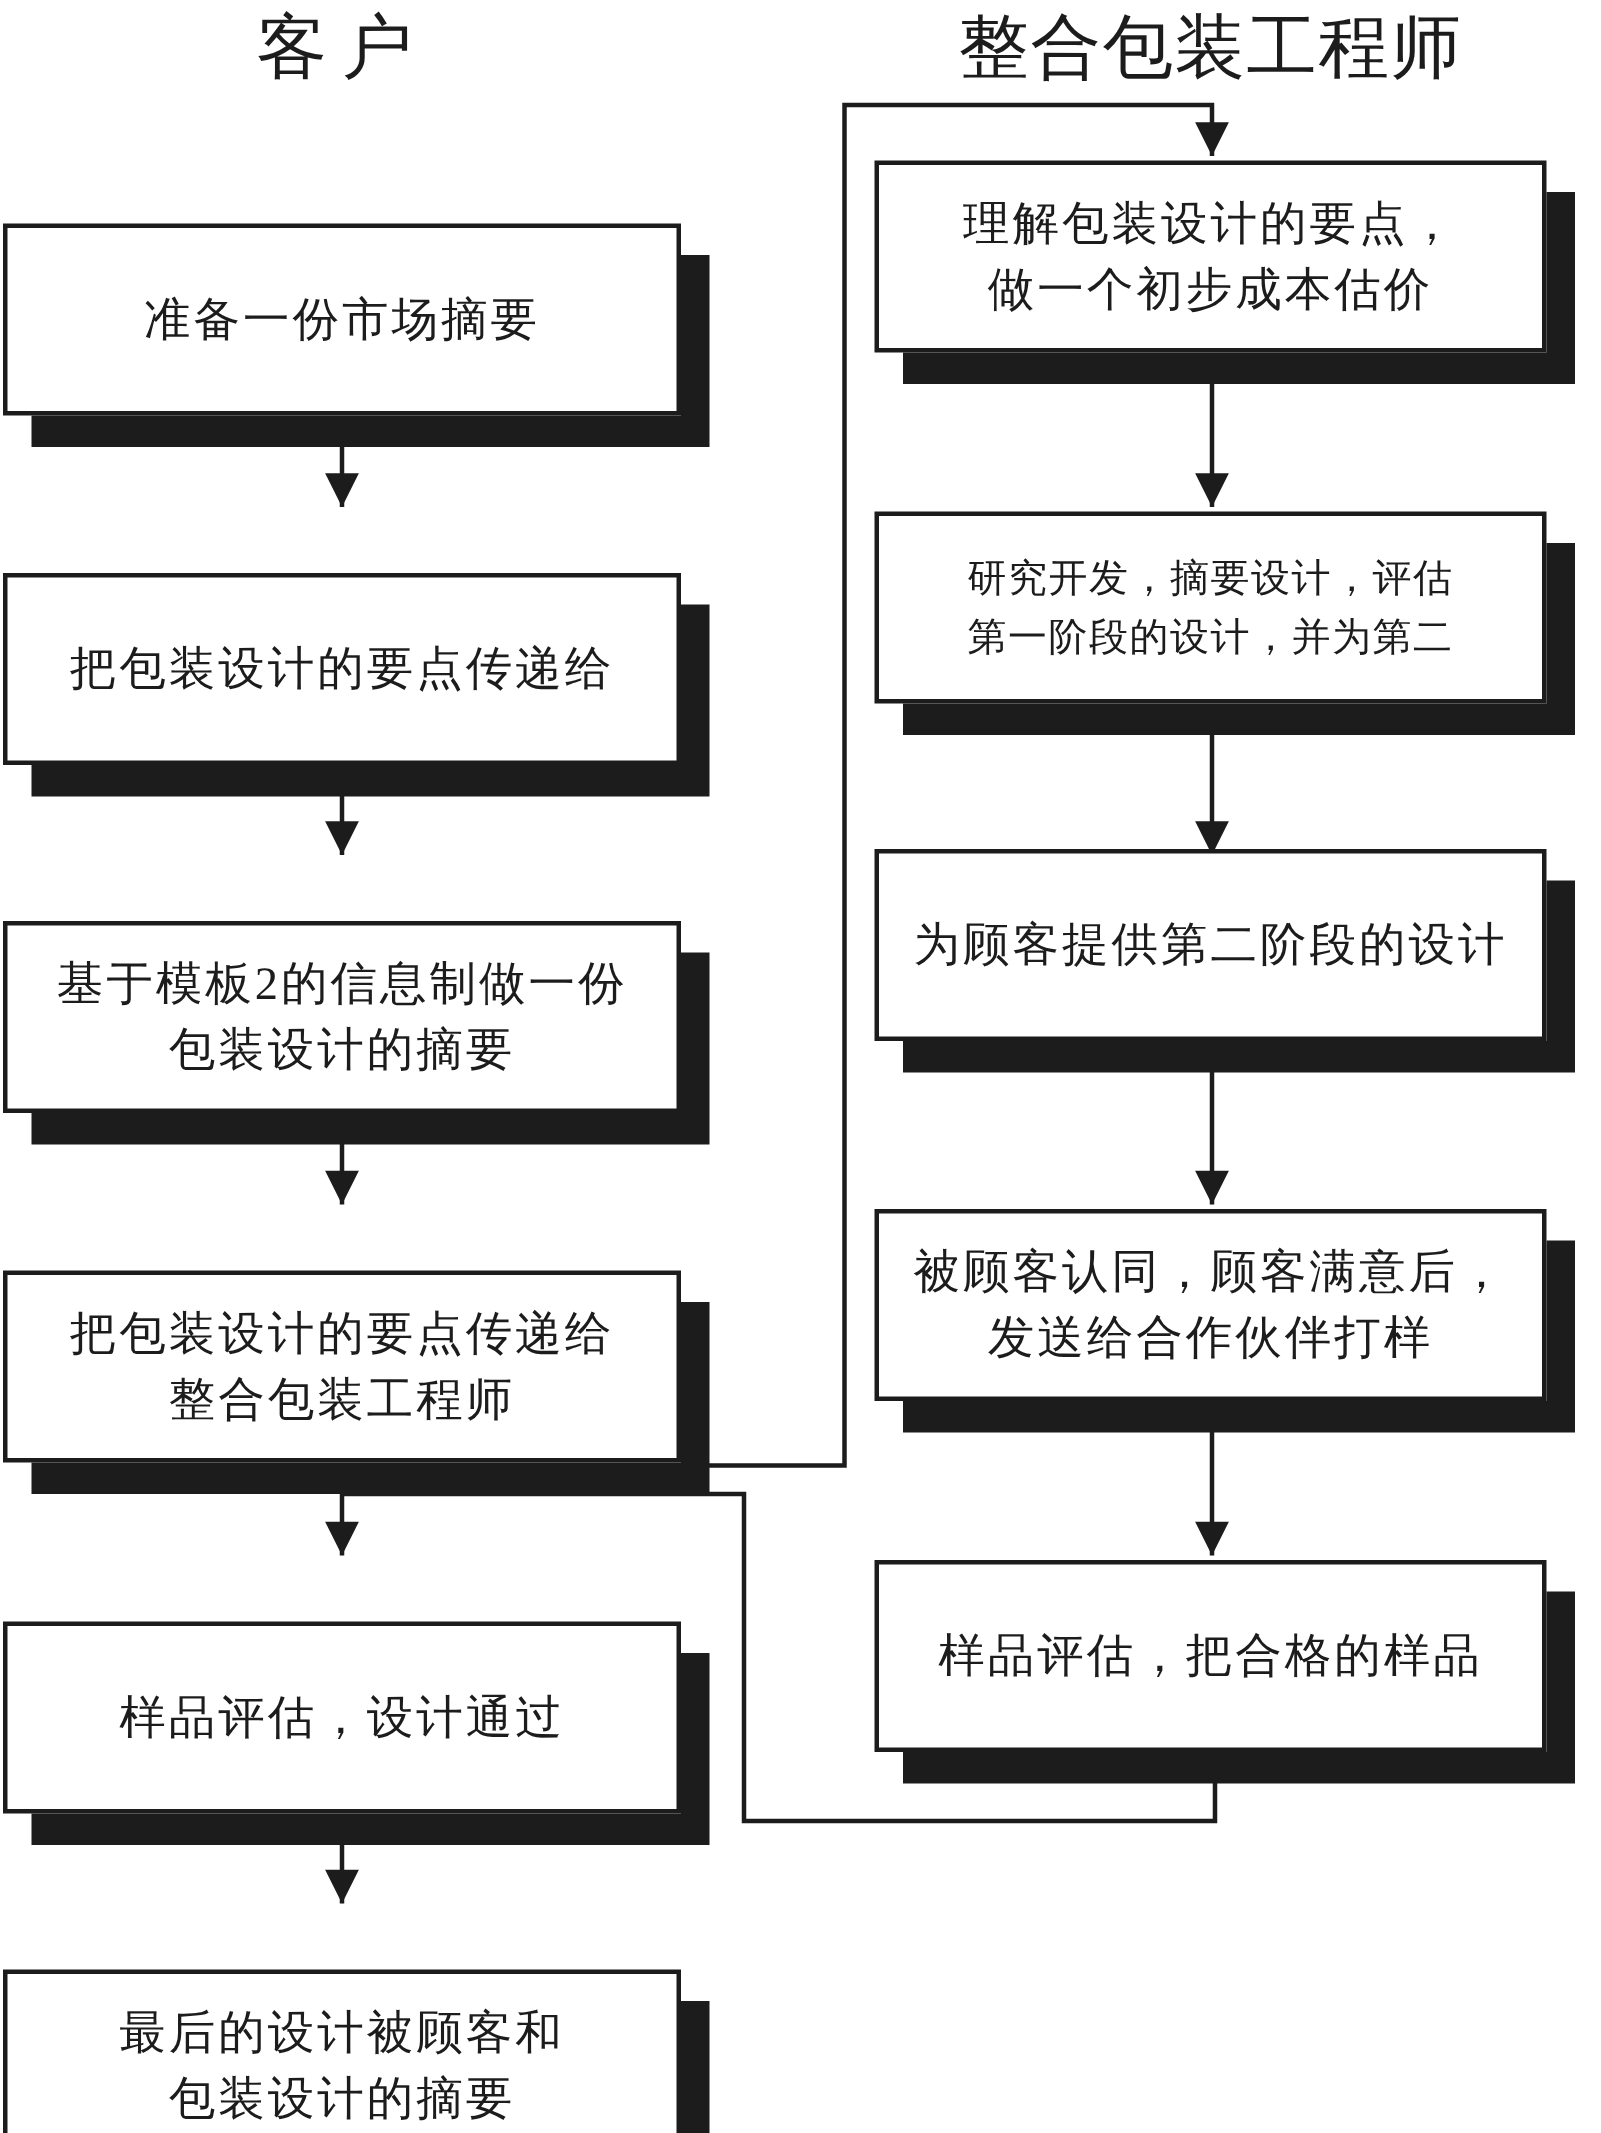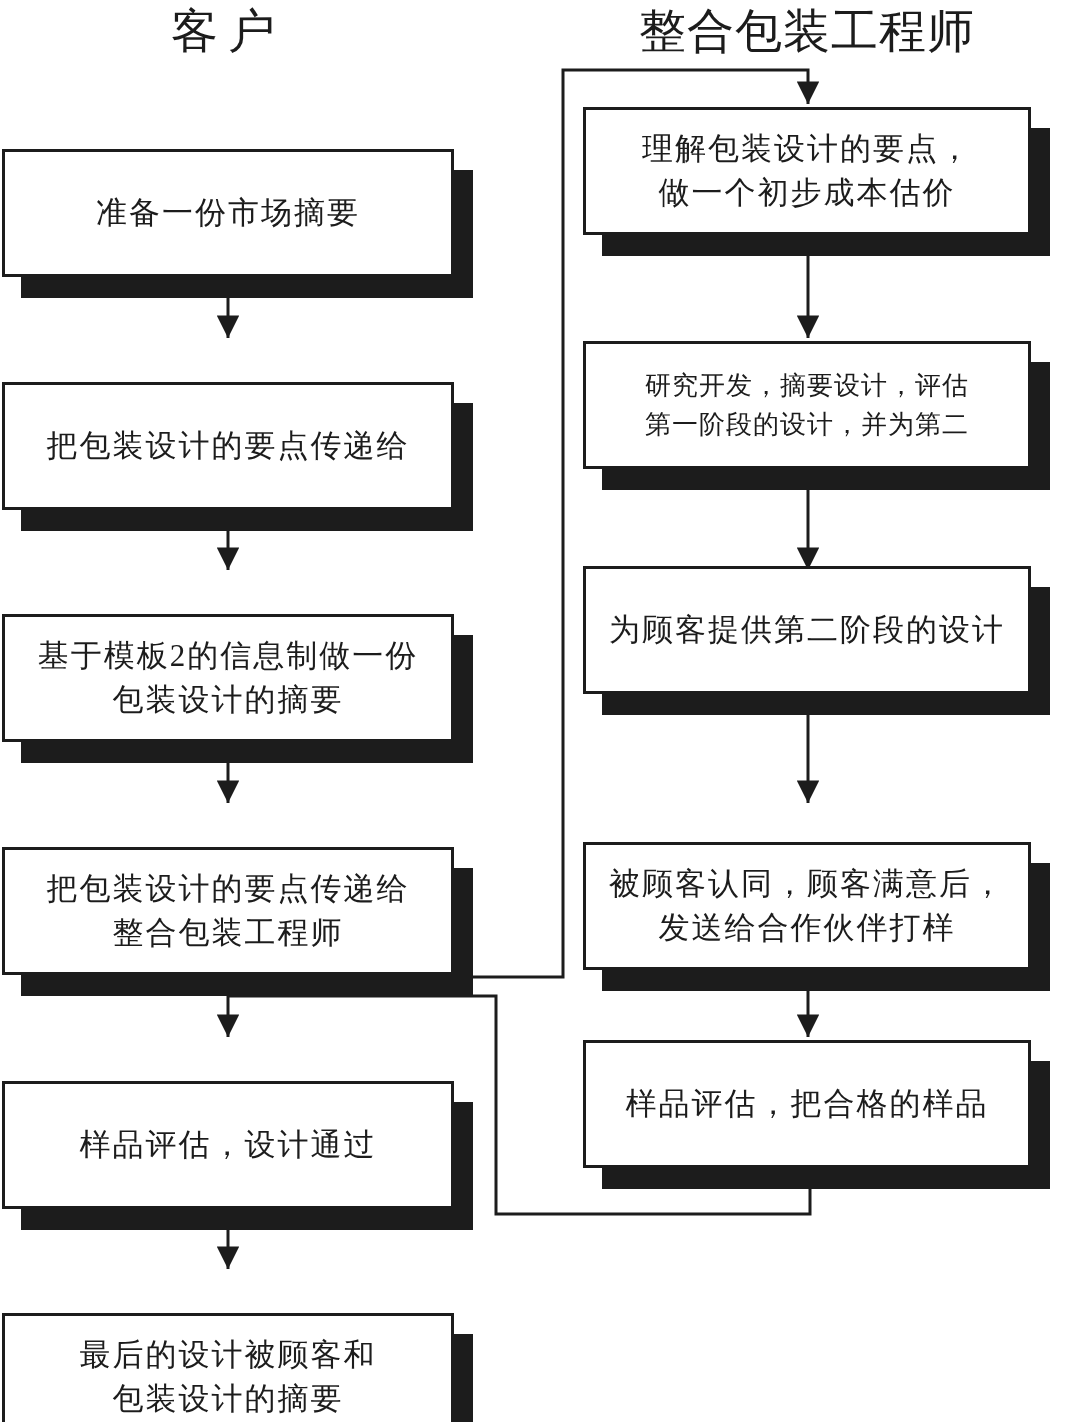--- a/index.html
+++ b/index.html
@@ -125,21 +125,21 @@
 
   <div class="box right-col small-text" style="top:341px">
     <span class="tline">研究开发，摘要设计，评估</span>
     <span class="tline">第一阶段的设计，并为第二</span>
   </div>
 
   <div class="box right-col" style="top:566px">
     <span class="tline">为顾客提供第二阶段的设计</span>
   </div>
 
-  <div class="box right-col" style="top:842px">
+  <div class="box right-col" style="top:806px">
     <span class="tline">被顾客认同，顾客满意后，</span>
     <span class="tline">发送给合作伙伴打样</span>
   </div>
 
   <div class="box right-col" style="top:1040px">
     <span class="tline">样品评估，把合格的样品</span>
   </div>
 
 </div>
 

